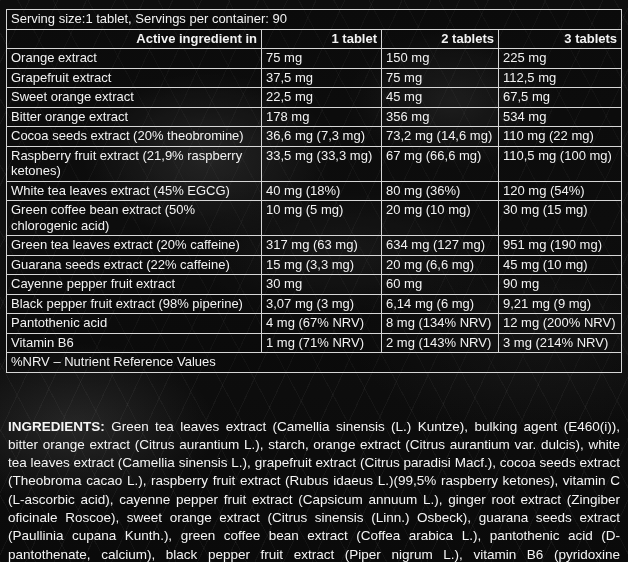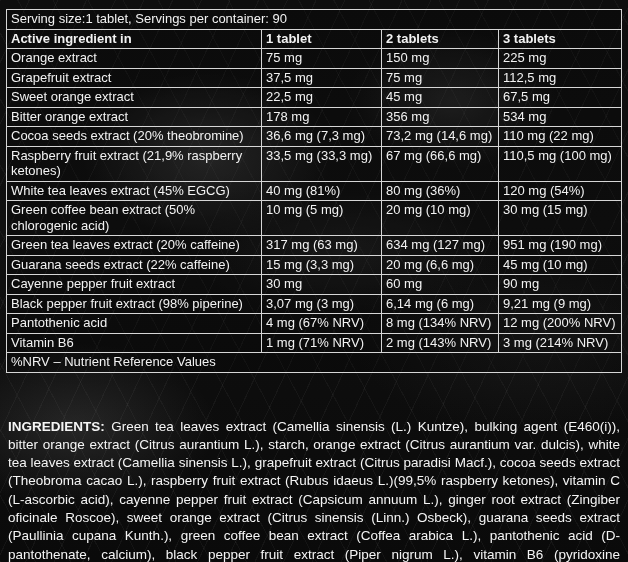--- a/index.html
+++ b/index.html
@@ -45,20 +45,21 @@
     line-height: 15.5px;
     text-align: left;
     vertical-align: top;
     background: rgba(0,0,0,0.18);
     font-weight: normal;
     overflow: hidden;
     word-wrap: break-word;
   }
   .facts-table thead th {
     font-weight: bold;
+    text-align: right;
   }
   .ingredients-para {
     position: absolute;
     left: 8px;
     top: 404px;
     width: 612px;
     color: #f5f5f5;
     font-size: 13.5px;
     line-height: 18.3px;
     text-align: justify;
@@ -122,21 +123,21 @@
         <td>110 mg (22 mg)</td>
       </tr>
       <tr>
         <td>Raspberry fruit extract (21,9% raspberry ketones)</td>
         <td>33,5 mg (33,3 mg)</td>
         <td>67 mg (66,6 mg)</td>
         <td>110,5 mg (100 mg)</td>
       </tr>
       <tr>
         <td>White tea leaves extract (45% EGCG)</td>
-        <td>40 mg (81%)</td>
+        <td>40 mg (18%)</td>
         <td>80 mg (36%)</td>
         <td>120 mg (54%)</td>
       </tr>
       <tr>
         <td>Green coffee bean extract (50% chlorogenic acid)</td>
         <td>10 mg (5 mg)</td>
         <td>20 mg (10 mg)</td>
         <td>30 mg (15 mg)</td>
       </tr>
       <tr>

